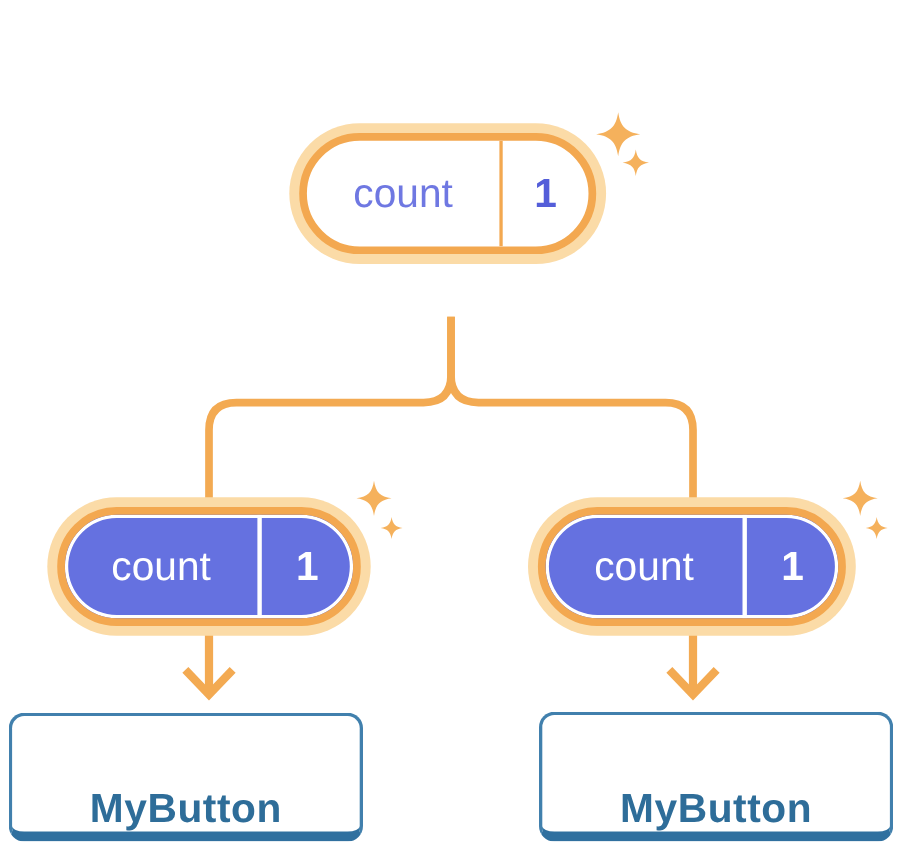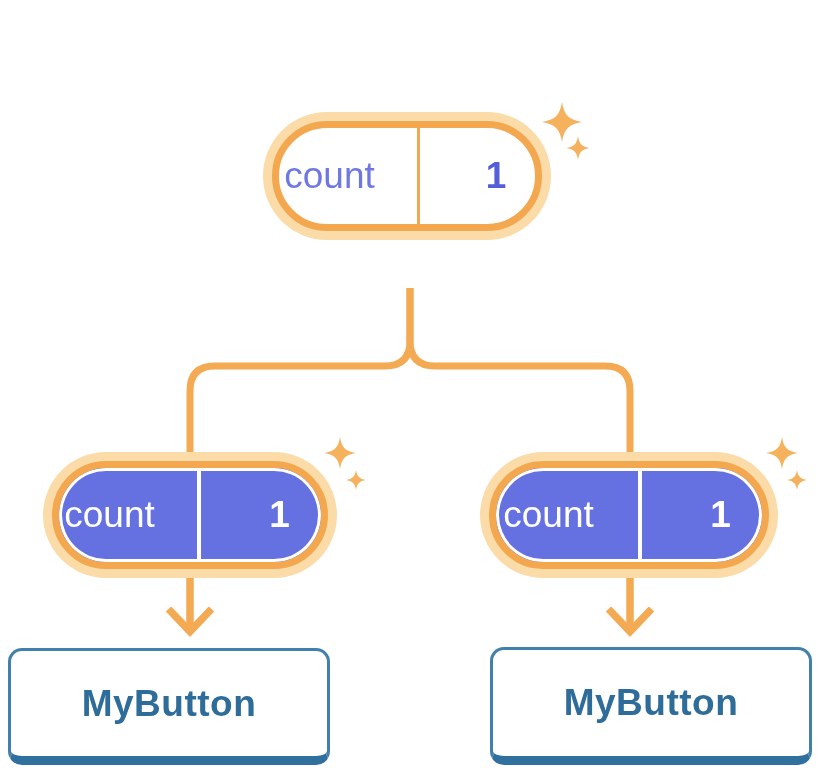--- a/index.html
+++ b/index.html
@@ -4,37 +4,37 @@
 <style>
   html,body{margin:0;padding:0;background:#ffffff;}
   .stage{
     position:relative;width:820px;height:770px;background:#ffffff;overflow:hidden;
     font-family:"Liberation Sans", sans-serif;
   }
   
   .card{
     position:absolute;background:#ffffff;box-sizing:border-box;
     border:3px solid #4180ad;border-bottom:9px solid #30709f;border-radius:14px;
-    display:flex;align-items:center;justify-content:center;
+    display:flex;align-items:flex-end;justify-content:center;
   }
   .card-root{left:155px;top:11px;width:510px;height:277px;align-items:flex-start;}
   .card-left{left:8px;top:648px;width:322px;height:117px;}
   .card-right{left:490px;top:647px;width:322px;height:118px;}
   .card-title{font-size:37px;font-weight:600;color:#2e6d99;letter-spacing:.5px;}
   .card-root .card-title{margin-top:32px;}
   
   .overlay{position:absolute;left:0;top:0;width:820px;height:770px;pointer-events:none;}
   .ln{fill:none;stroke:#f3aa52;stroke-width:7;}
   .arrow-ln{fill:none;stroke:#f3aa52;stroke-width:7.5;stroke-linejoin:miter;stroke-linecap:butt;}
   .sparkle{fill:#f5b15c;stroke:none;}
   
   .pill{position:absolute;background:#fbdba7;border-radius:999px;padding:9px;box-sizing:border-box;}
   .pill-ring{
     height:100%;box-sizing:border-box;border:7px solid #f3a850;border-radius:999px;
-    display:flex;align-items:stretch;overflow:hidden;gap:37px;
+    display:flex;align-items:stretch;overflow:hidden;
   }
   .pill-top{left:263px;top:112px;width:288px;height:128px;}
   .pill-left{left:43px;top:452px;width:294px;height:126px;}
   .pill-right{left:480px;top:452px;width:298px;height:126px;}
   .pill-top .pill-ring{background:#ffffff;}
   .pill-child .pill-ring{background:#6571e0;box-shadow:inset 0 0 0 3px #ffffff;}
   .cell{display:flex;align-items:center;justify-content:center;}
   .cell-name{flex:1;}
   .pill-top  .cell-value{width:78px;}
   .pill-child .cell-value{width:83px;}

